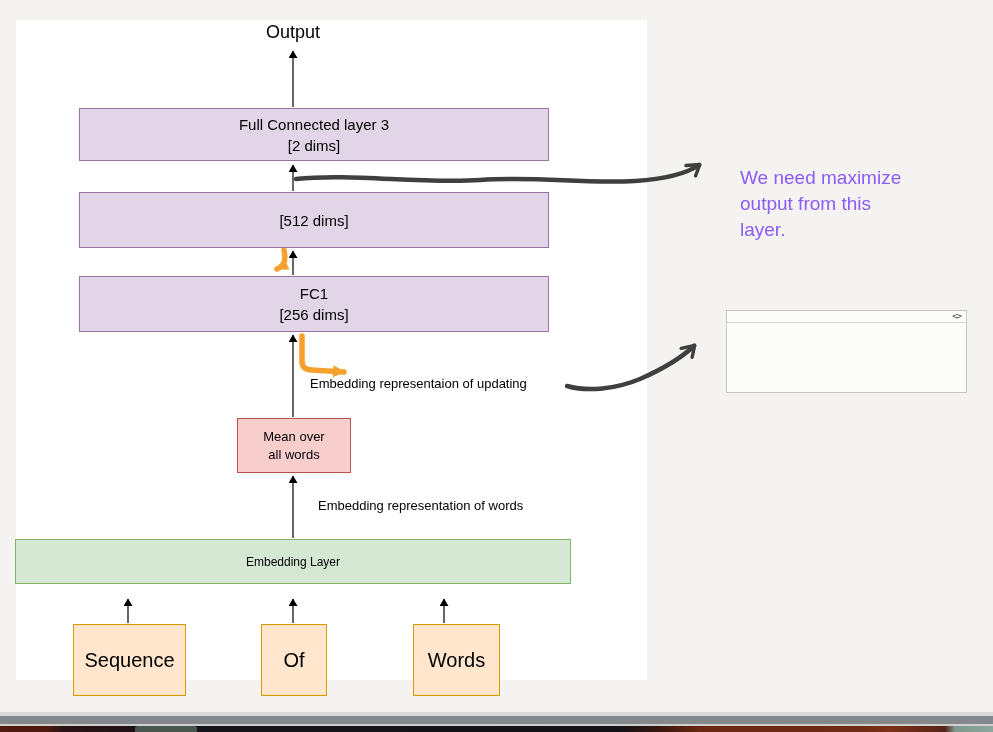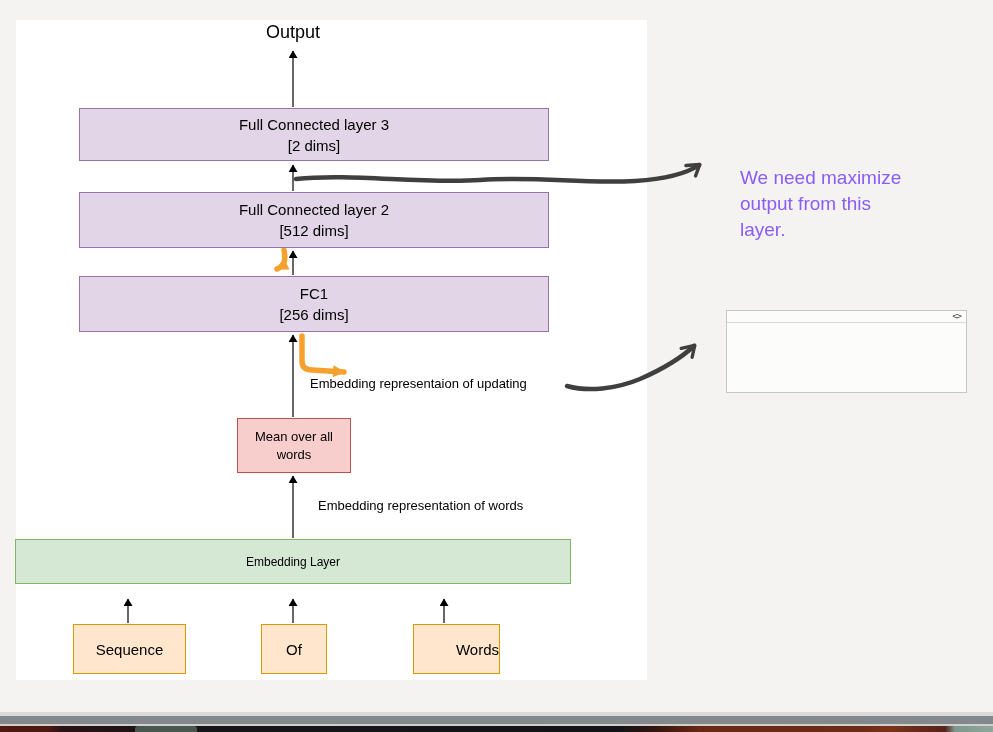--- a/index.html
+++ b/index.html
@@ -15,27 +15,27 @@
   .purple { background:#e1d5e7; border-color:#9673a6; }
   .red    { background:#f8cecc; border-color:#b85450; }
   .green  { background:#d5e8d4; border-color:#82b366; }
   .orange { background:#ffe6cc; border-color:#d79b00; }
 
   .fc { left:59px; width:470px; font-size:15px; line-height:21px;margin-left:20px; }
   #fc3 { top:108px; height:53px; }
   #fc2 { top:192px; height:56px; }
   #fc1 { top:276px; height:56px;text-align:center; }
 
-  #mean-box { left:237px; top:418px; width:114px; height:55px; font-size:13px; line-height:18px; padding:0 16px; }
+  #mean-box { left:237px; top:418px; width:114px; height:55px; font-size:13px; line-height:18px; padding:0 24px; }
   #embedding-box { left:15px; top:539px; width:556px; height:45px; font-size:12px; }
 
-  .word-box { top:624px; height:50px; font-size:15px; }
+  .word-box { top:624px; height:72px; font-size:20px; }
   #word-sequence { left:73px;  width:113px; }
   #word-of       { left:261px; width:66px;text-align:right; }
-  #word-words    { left:413px; width:87px;align-items:flex-end; }
+  #word-words    { left:413px; width:87px; }
 
   .diagram-label { position:absolute; font-size:13px; color:#000; white-space:nowrap; }
   #output-label { left:243px; top:22px; width:100px; text-align:center; font-size:18px; }
   #sentence-label { left:310px; top:376px; }
   #words-label { left:318px; top:498px; }
 
   .note { position:absolute; left:740px; top:165px; width:172px;
           font-size:19px; line-height:26px; color:#8b5cf6; }
 
   .textbox { position:absolute; left:726px; top:310px; width:241px; height:83px;
@@ -102,21 +102,20 @@
 </svg>
 
 <div class="diagram-label" id="output-label">Output</div>
 
 <div class="box purple fc" id="fc3">
   <div>Full Connected layer 3</div>
   <div>[2 dims]</div>
 </div>
 
 <div class="box purple fc" id="fc2">
-  <div>Full Connected layer 2</div>
   <div>[512 dims]</div>
 </div>
 
 <div class="box purple fc" id="fc1">
   <div>FC1</div>
   <div>[256 dims]</div>
 </div>
 
 <div class="diagram-label" id="sentence-label">Embedding representaion of updating</div>
 

